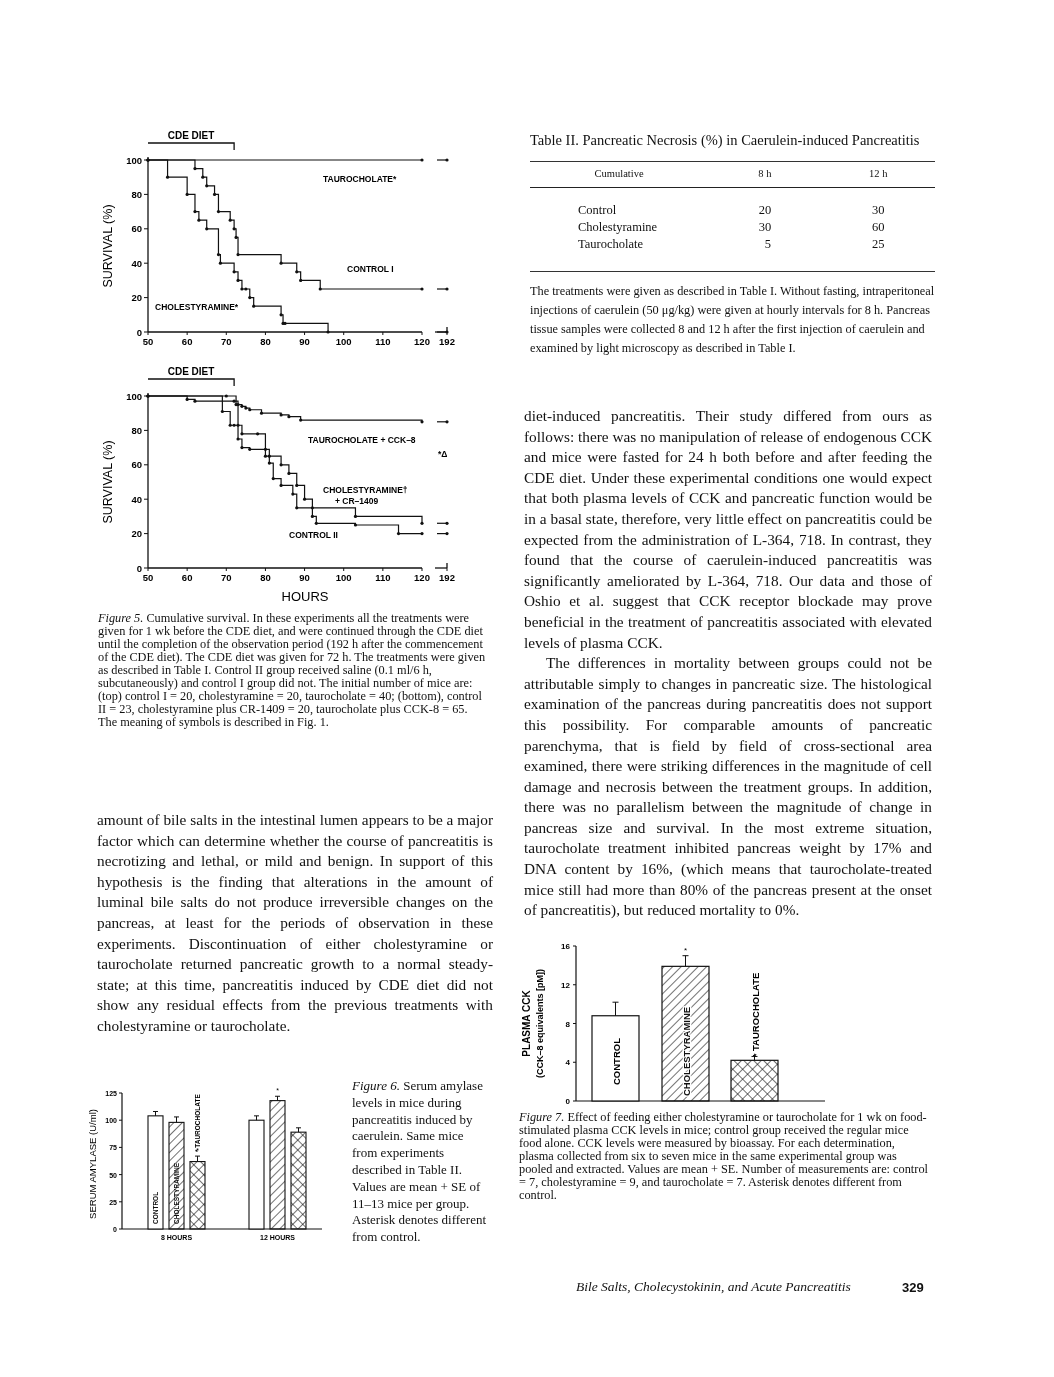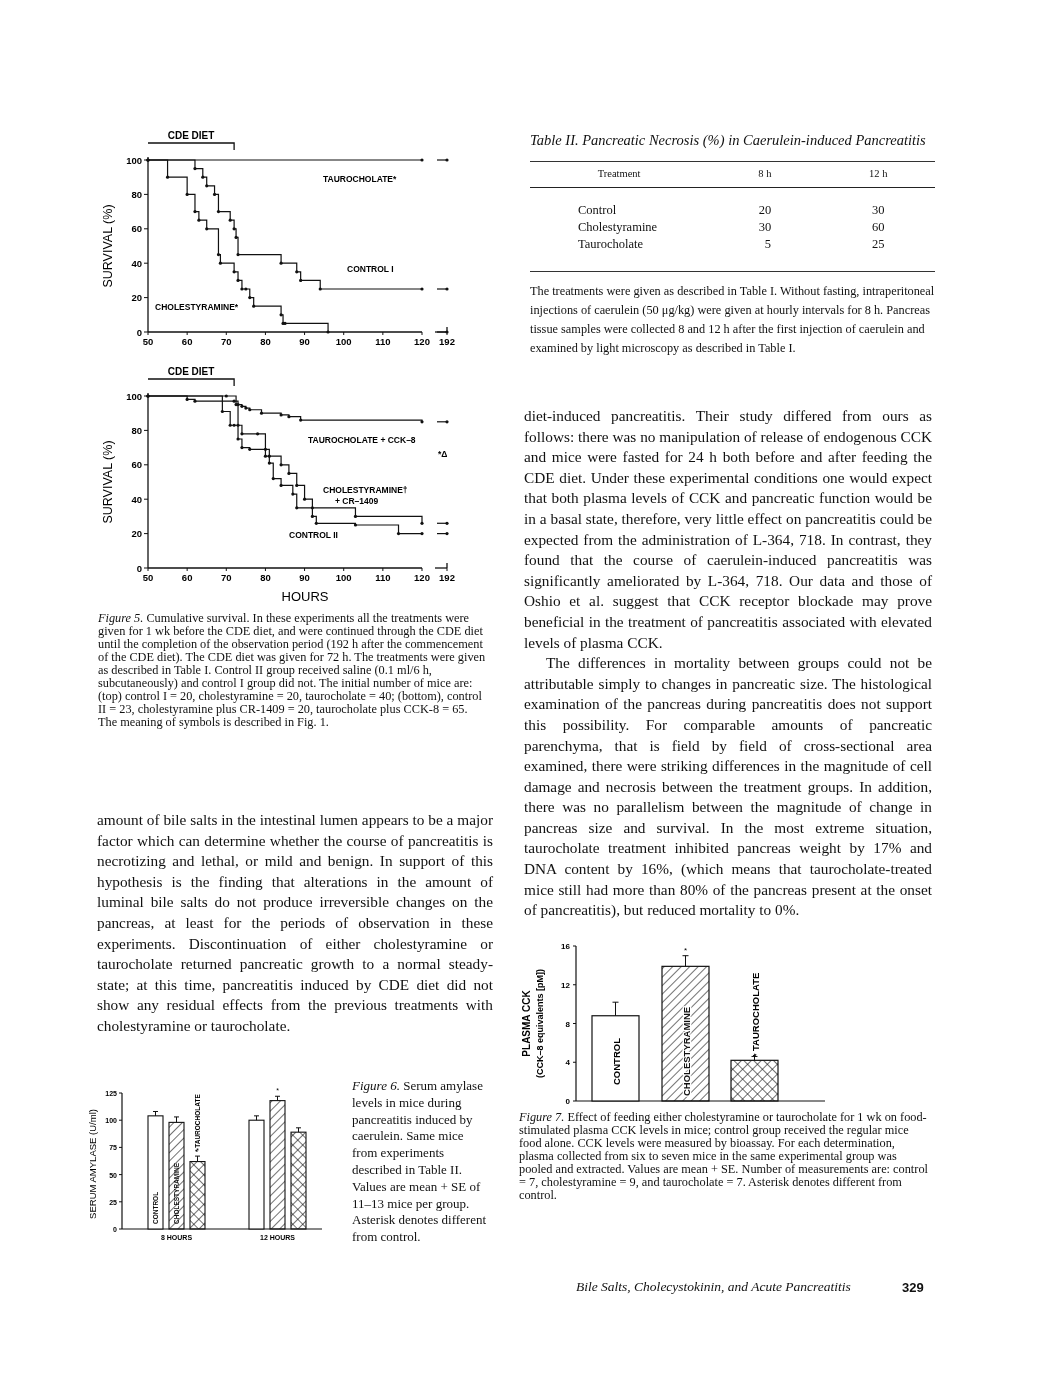--- a/index.html
+++ b/index.html
@@ -276,26 +276,26 @@
     <rect x="211" y="52.168000000000006" width="15" height="96.832" fill="url(#cross6)" stroke="#111" stroke-width="1.1"></rect>
     <line x1="218.5" y1="52.168000000000006" x2="218.5" y2="47.816" stroke="#111"></line>
     <line x1="216" y1="47.816" x2="221" y2="47.816" stroke="#111"></line>
     <text x="197.5" y="160" font-size="7" font-weight="bold" text-anchor="middle">12 HOURS</text>
   </svg>
 <div class="abs caption" style="left:352px;top:1078px;width:140px;font-size:13px;line-height:16.8px;">
   <i>Figure 6.</i><span> Serum amylase levels in mice during pancreatitis induced by caerulein. Same mice from experiments described in Table II. Values are mean + SE of 11–13 mice per group. Asterisk denotes different from control.</span>
 </div>
 
 <div class="abs" style="left:530px;top:132px;width:405px;">
-  <div style="font-style:italic;font-size:14.5px;white-space:nowrap;">Table II. Pancreatic Necrosis (%) in Caerulein-induced Pancreatitis</div>
+  <div style="font-size:14.5px;white-space:nowrap;">Table II. Pancreatic Necrosis (%) in Caerulein-induced Pancreatitis</div>
   <div style="border-top:1px solid #333;margin-top:12px;"></div>
   <table class="t2">
     <thead>
       <tr style="border-bottom:1.5px solid #222;">
-        <th style="text-align:center;width:44%;">Treatment</th>
+        <th style="text-align:center;width:44%;">Cumulative</th>
         <th style="text-align:center;width:28%;">8 h</th>
         <th style="text-align:center;width:28%;">12 h</th>
       </tr>
     </thead>
     <tbody>
       <tr>
           <td colspan="3" style="height:14px"></td>
         </tr>
       <tr>
         <td style="padding-left:48px">Control</td>

